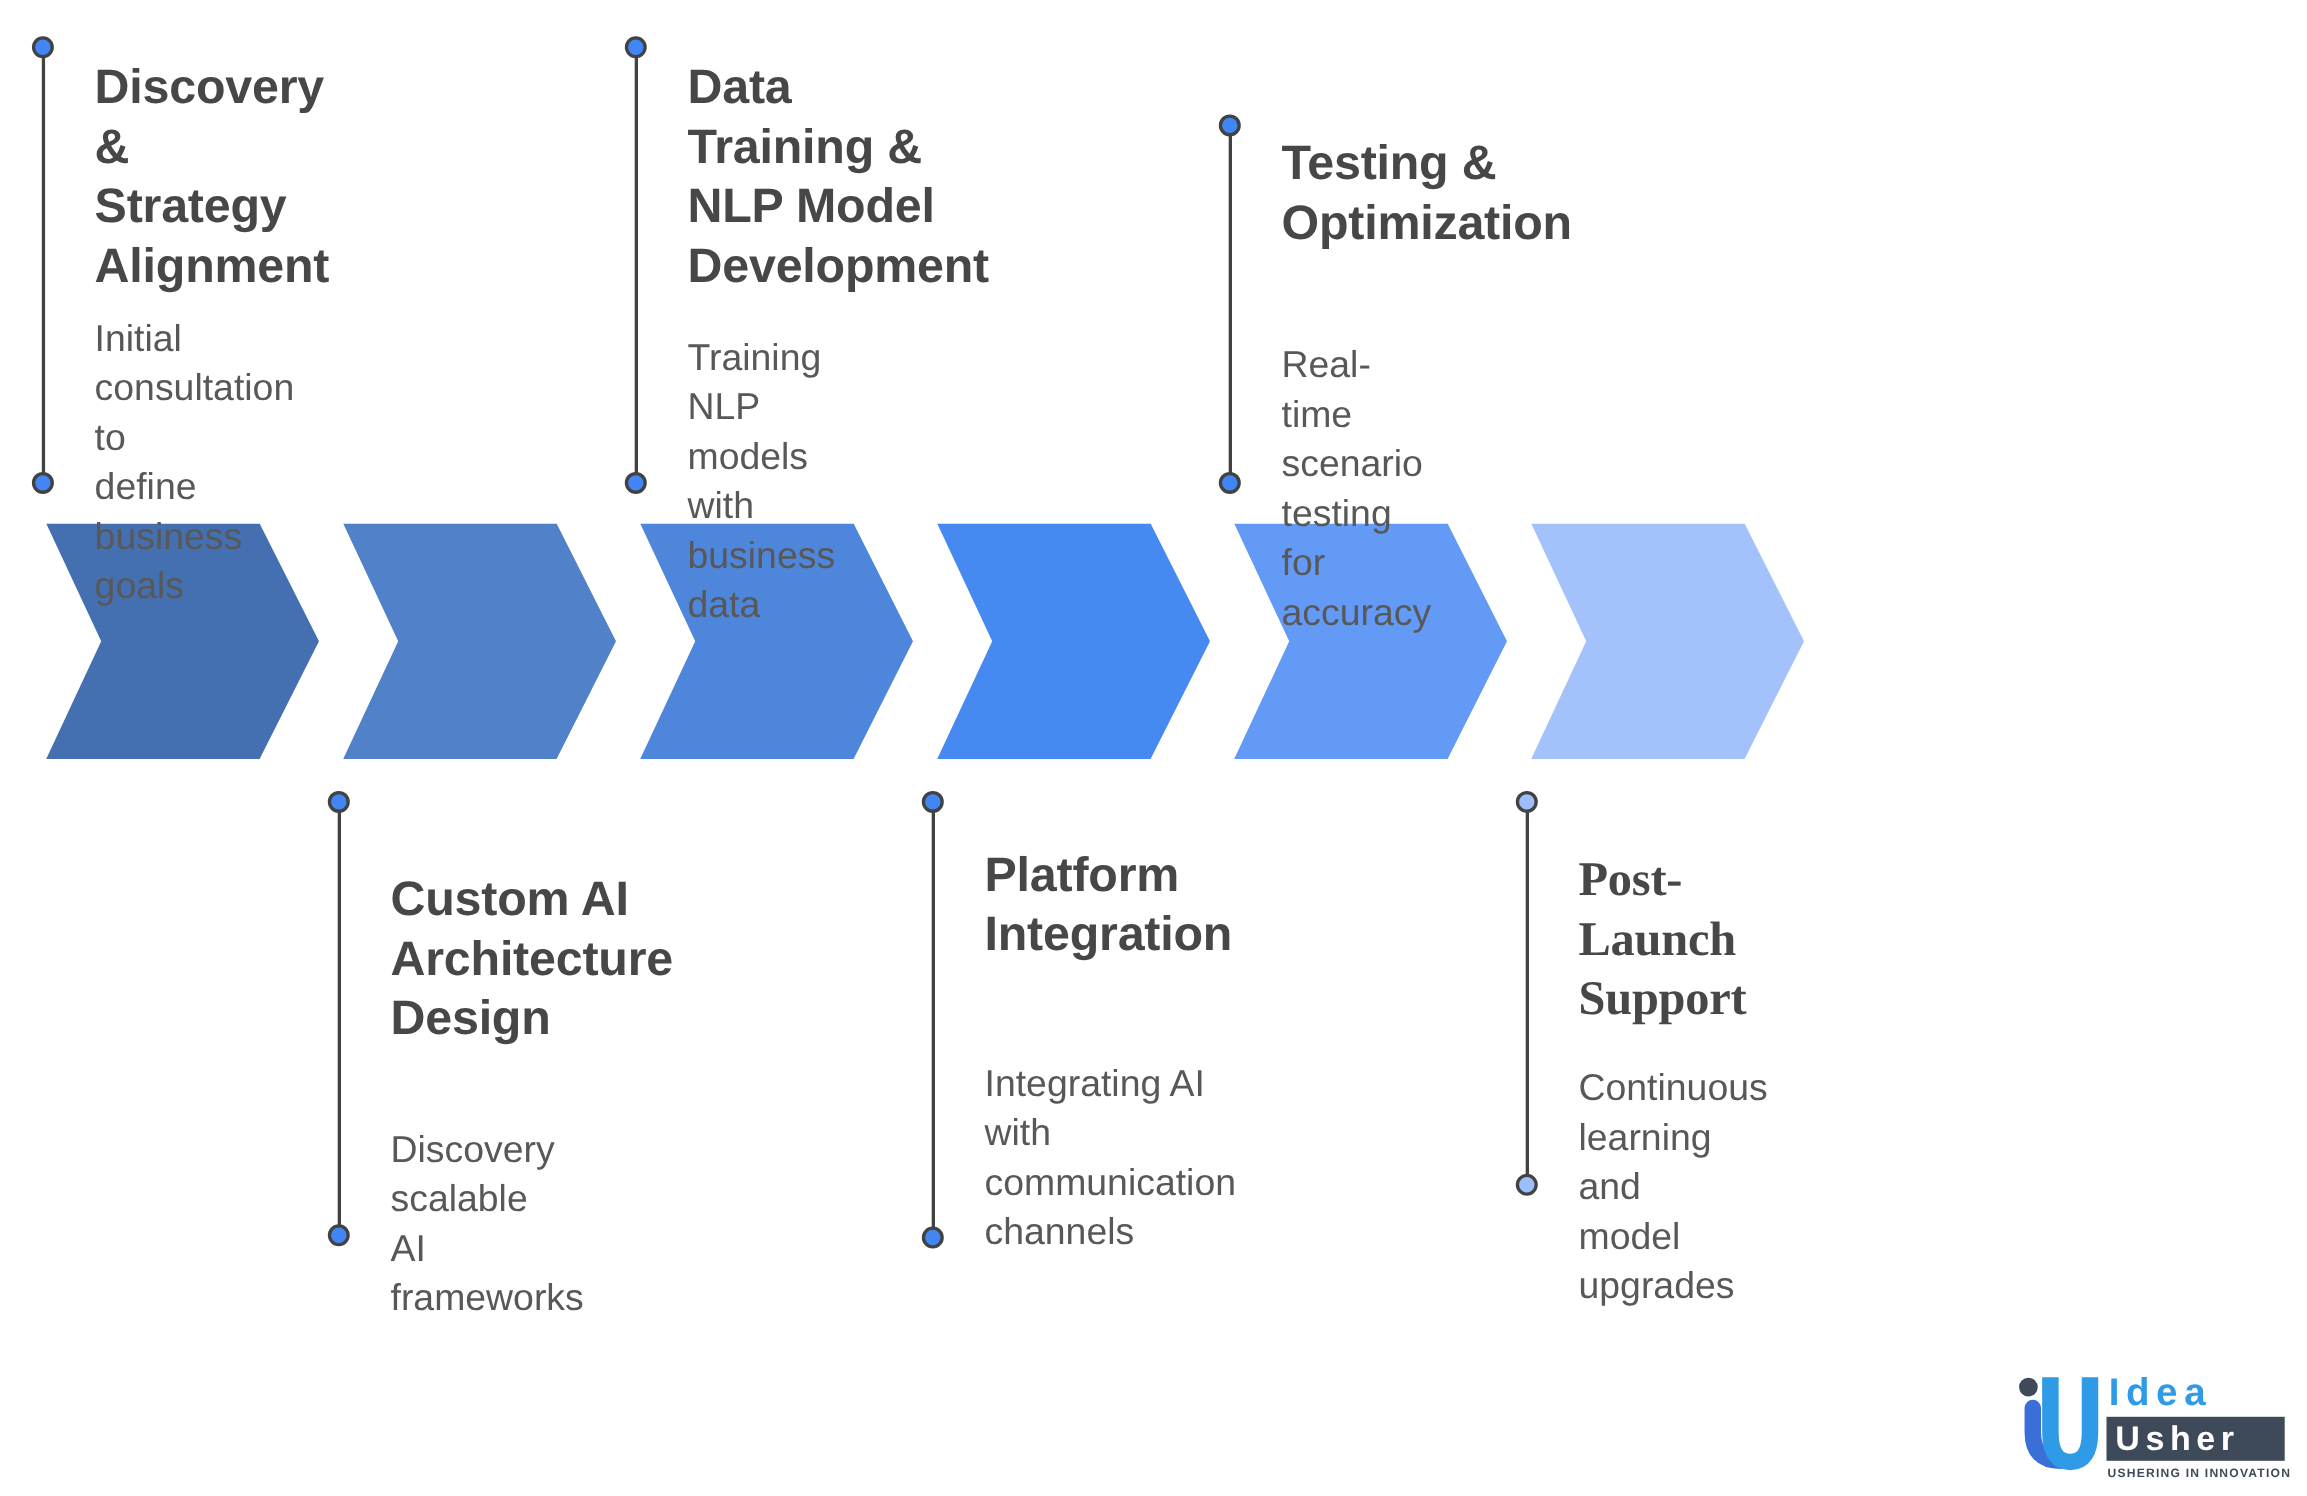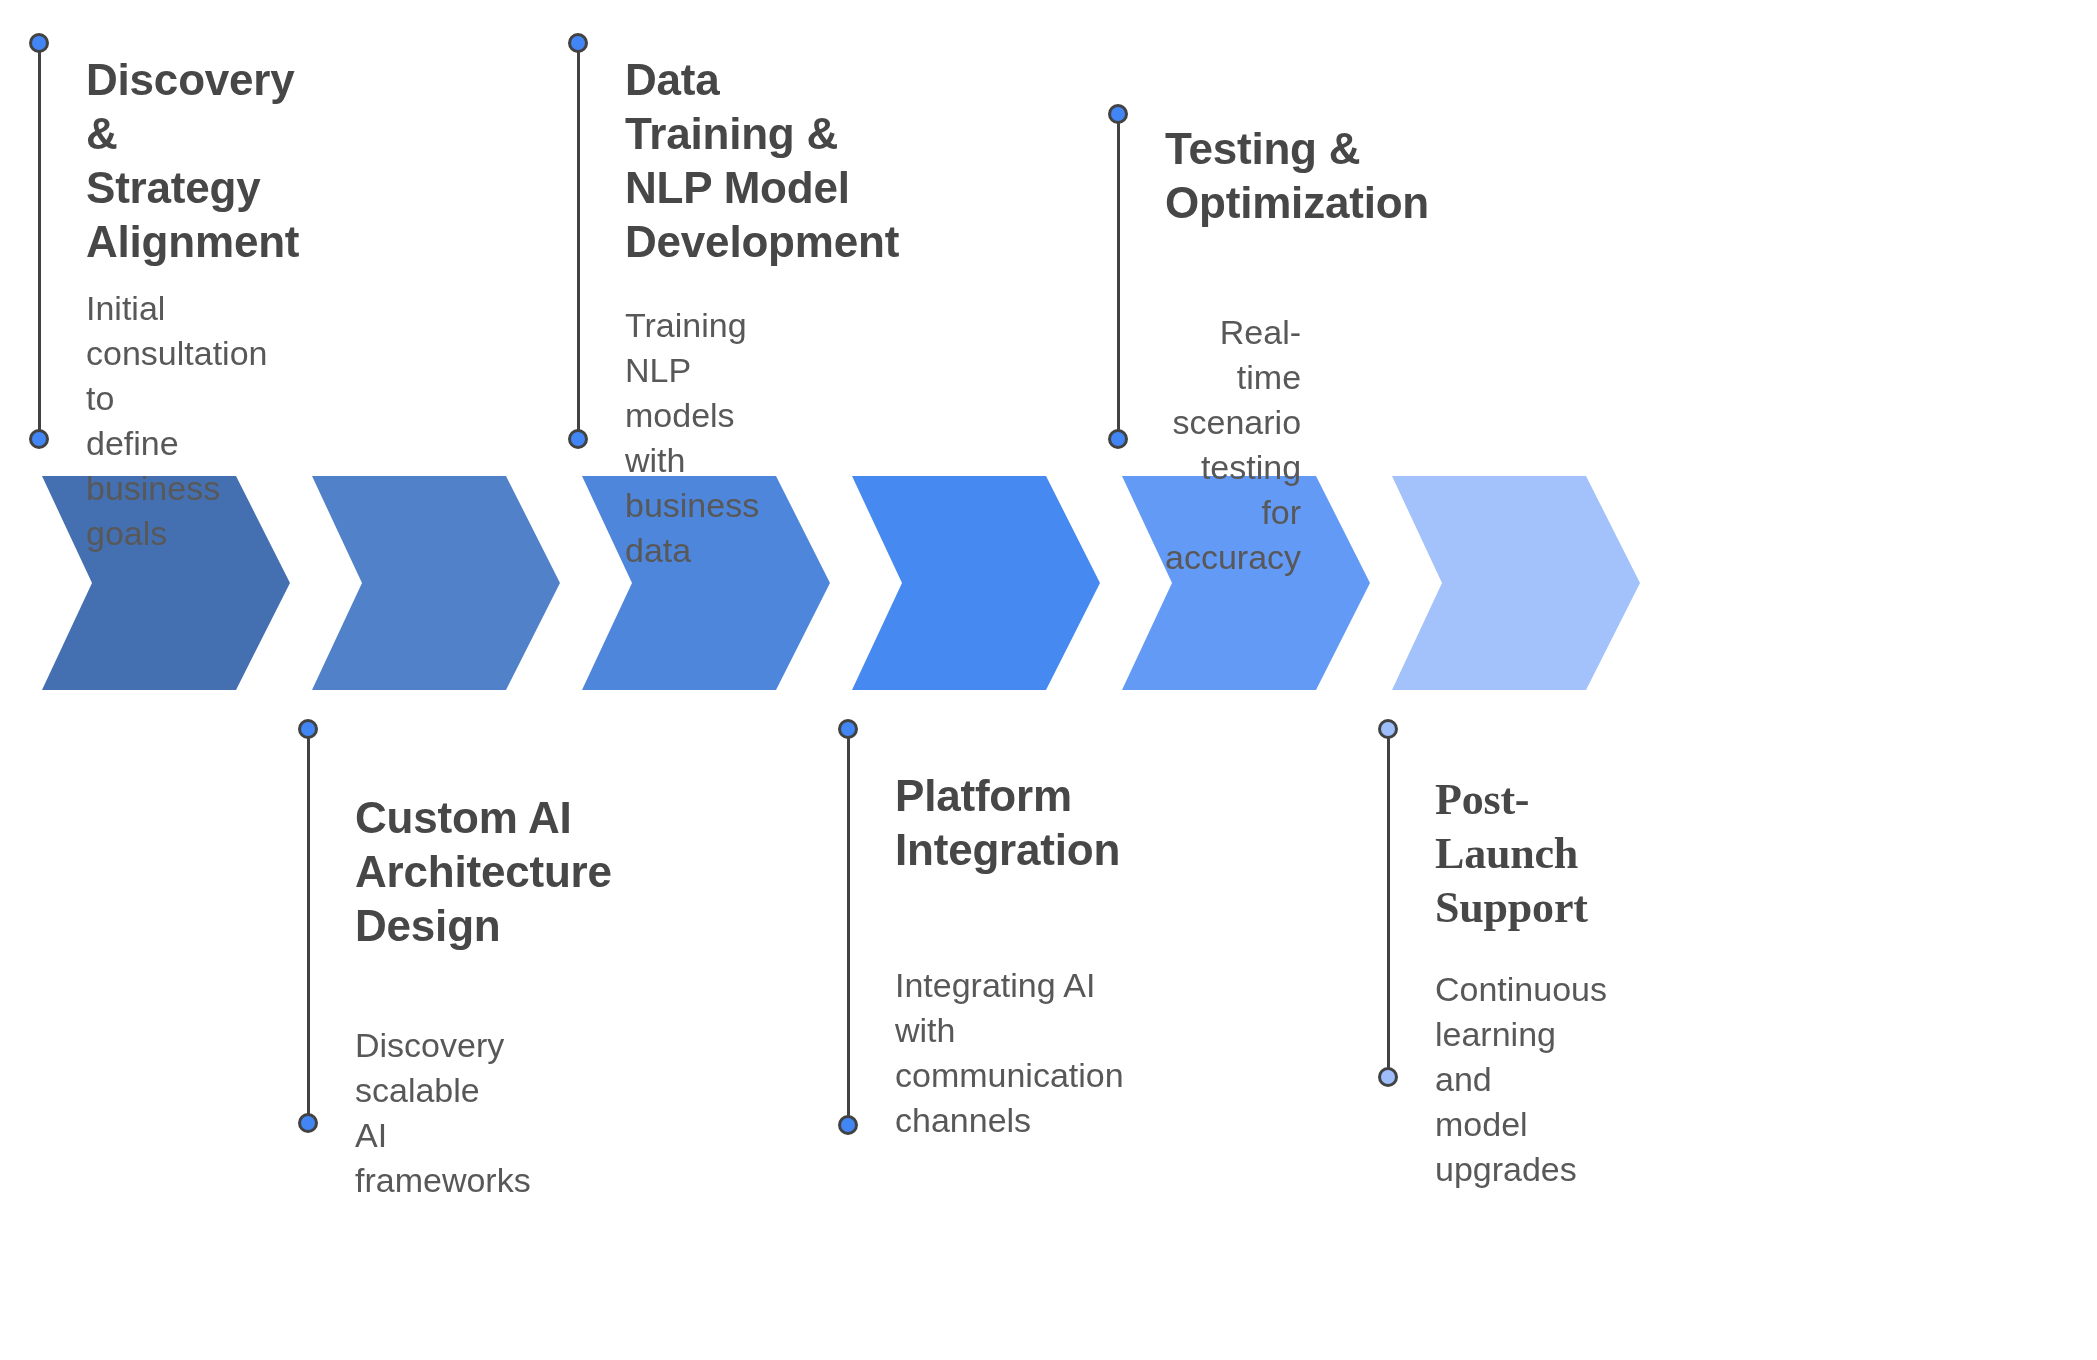--- a/index.html
+++ b/index.html
@@ -38,21 +38,21 @@
     position:absolute;left:47px;margin:0;
     font-size:34px;line-height:45px;font-weight:400;color:#585858;
     white-space:pre-line;
   }
 
   #step1{left:39px;  top:43px;  height:396px;}
   #step1 h3{top:10px;} #step1 p{top:243px;}
   #step2{left:578px; top:43px;  height:396px;}
   #step2 h3{top:10px;} #step2 p{top:260px;}
   #step3{left:1118px;top:114px; height:325px;}
-  #step3 h3{top:8px;}  #step3 p{top:196px;text-align:right;}
+  #step3 h3{top:8px;}  #step3 p{top:196px;}
   #step4{left:308px; top:729px; height:394px;}
   #step4 h3{top:42px;margin-top:20px;} #step4 p{top:294px;}
   #step5{left:848px; top:729px; height:396px;}
   #step5 h3{top:40px;} #step5 p{top:234px;}
   #step6{left:1388px;top:729px; height:348px;}
   #step6 h3{top:44px;font-family:Liberation Serif, serif;} #step6 p{top:238px;}
 
   
   #logo{position:absolute;left:1835px;top:1240px;width:250px;height:115px;}
   #logo .mark{position:absolute;left:0;top:0;}
@@ -145,14 +145,26 @@
   <div class="step" id="step6">
     <div class="vline"></div>
     <div class="dot dot-top" style="background: rgb(157, 190, 251);"></div>
     <div class="dot dot-bottom" style="background: rgb(157, 190, 251);"></div>
     <h3>Post-Launch
 Support</h3>
     <p>Continuous learning and
 model upgrades</p>
   </div>
 
+  <div id="logo">
+    <svg class="mark" width="80" height="100" viewBox="0 0 80 100">
+      <path d="M13,40 L13,62 Q13,88 38,88" stroke="#3A6FD8" stroke-width="15" fill="none" stroke-linecap="round"></path>
+      <path d="M29,12 L29,62 Q29,89 47,89 Q65,89 65,62 L65,12" stroke="#2F9BE6" stroke-width="15" fill="none" stroke-linecap="butt"></path>
+      <circle cx="9" cy="21" r="8.5" fill="#3E4A59"></circle>
+    </svg>
+    <div class="brand-top">Idea</div>
+    <div class="brand-box">
+      <span>Usher</span>
+    </div>
+    <div class="tagline">USHERING IN INNOVATION</div>
+  </div>
 
 </div>
 
 </body></html>

